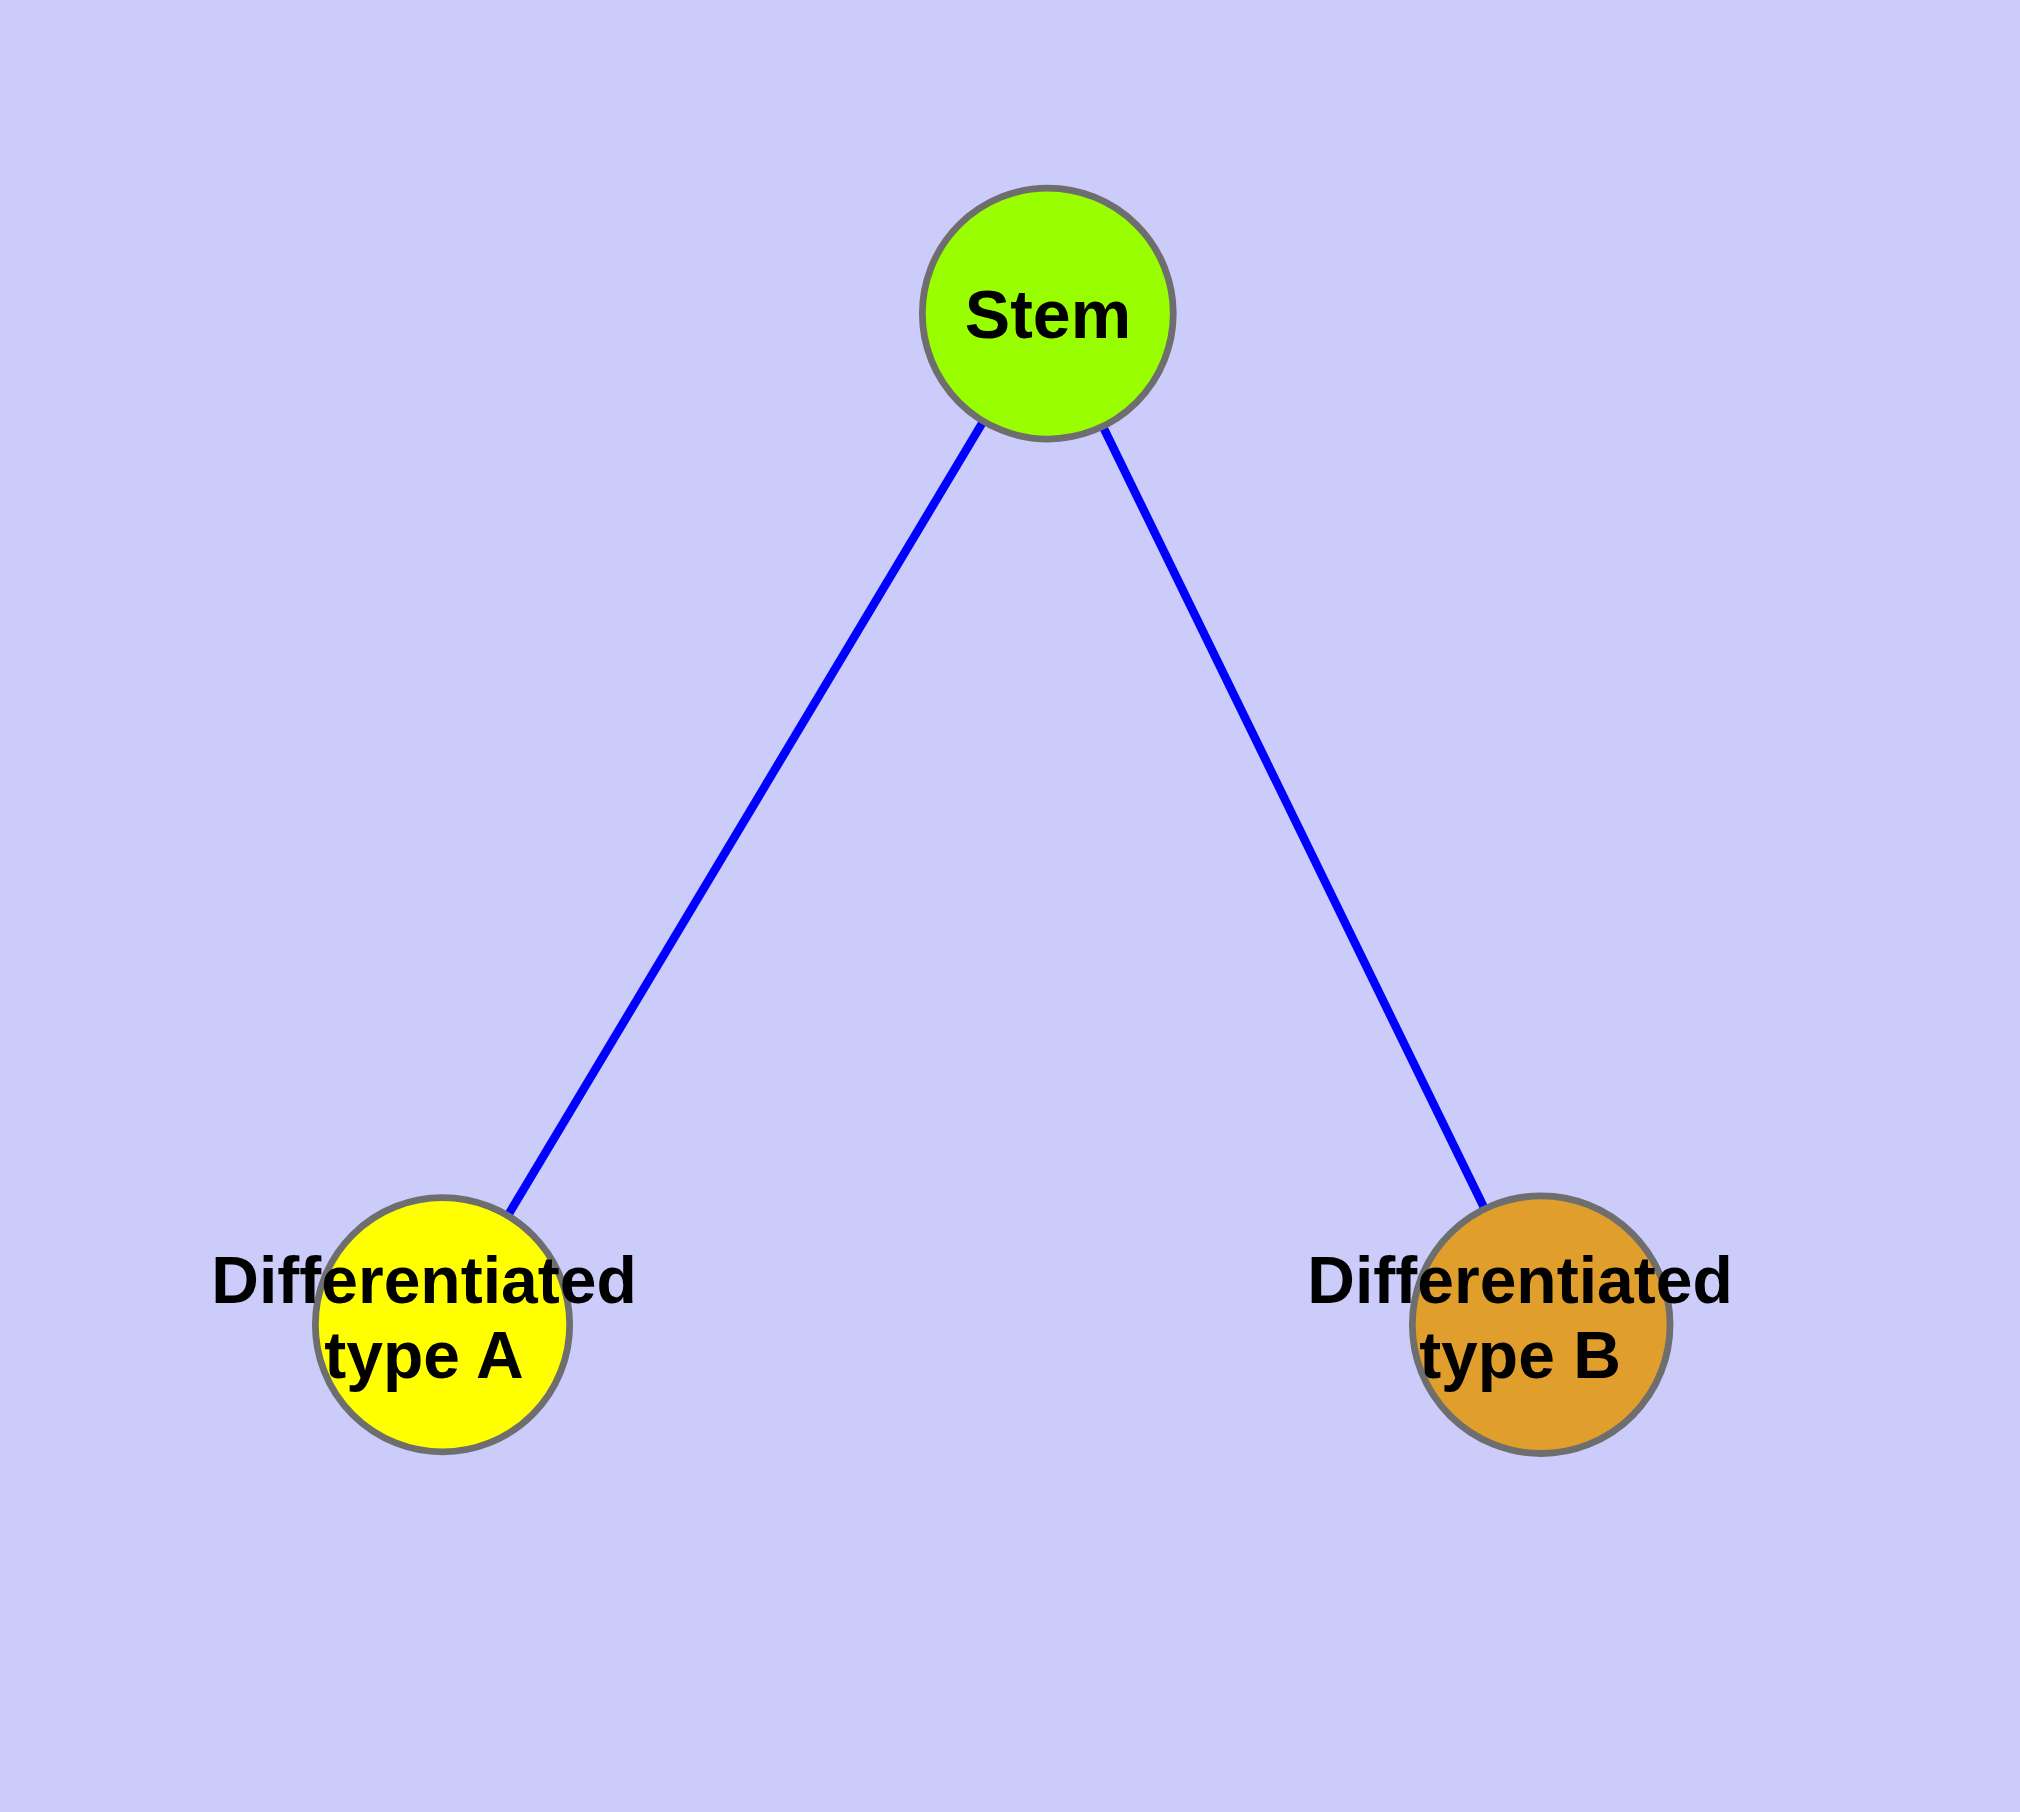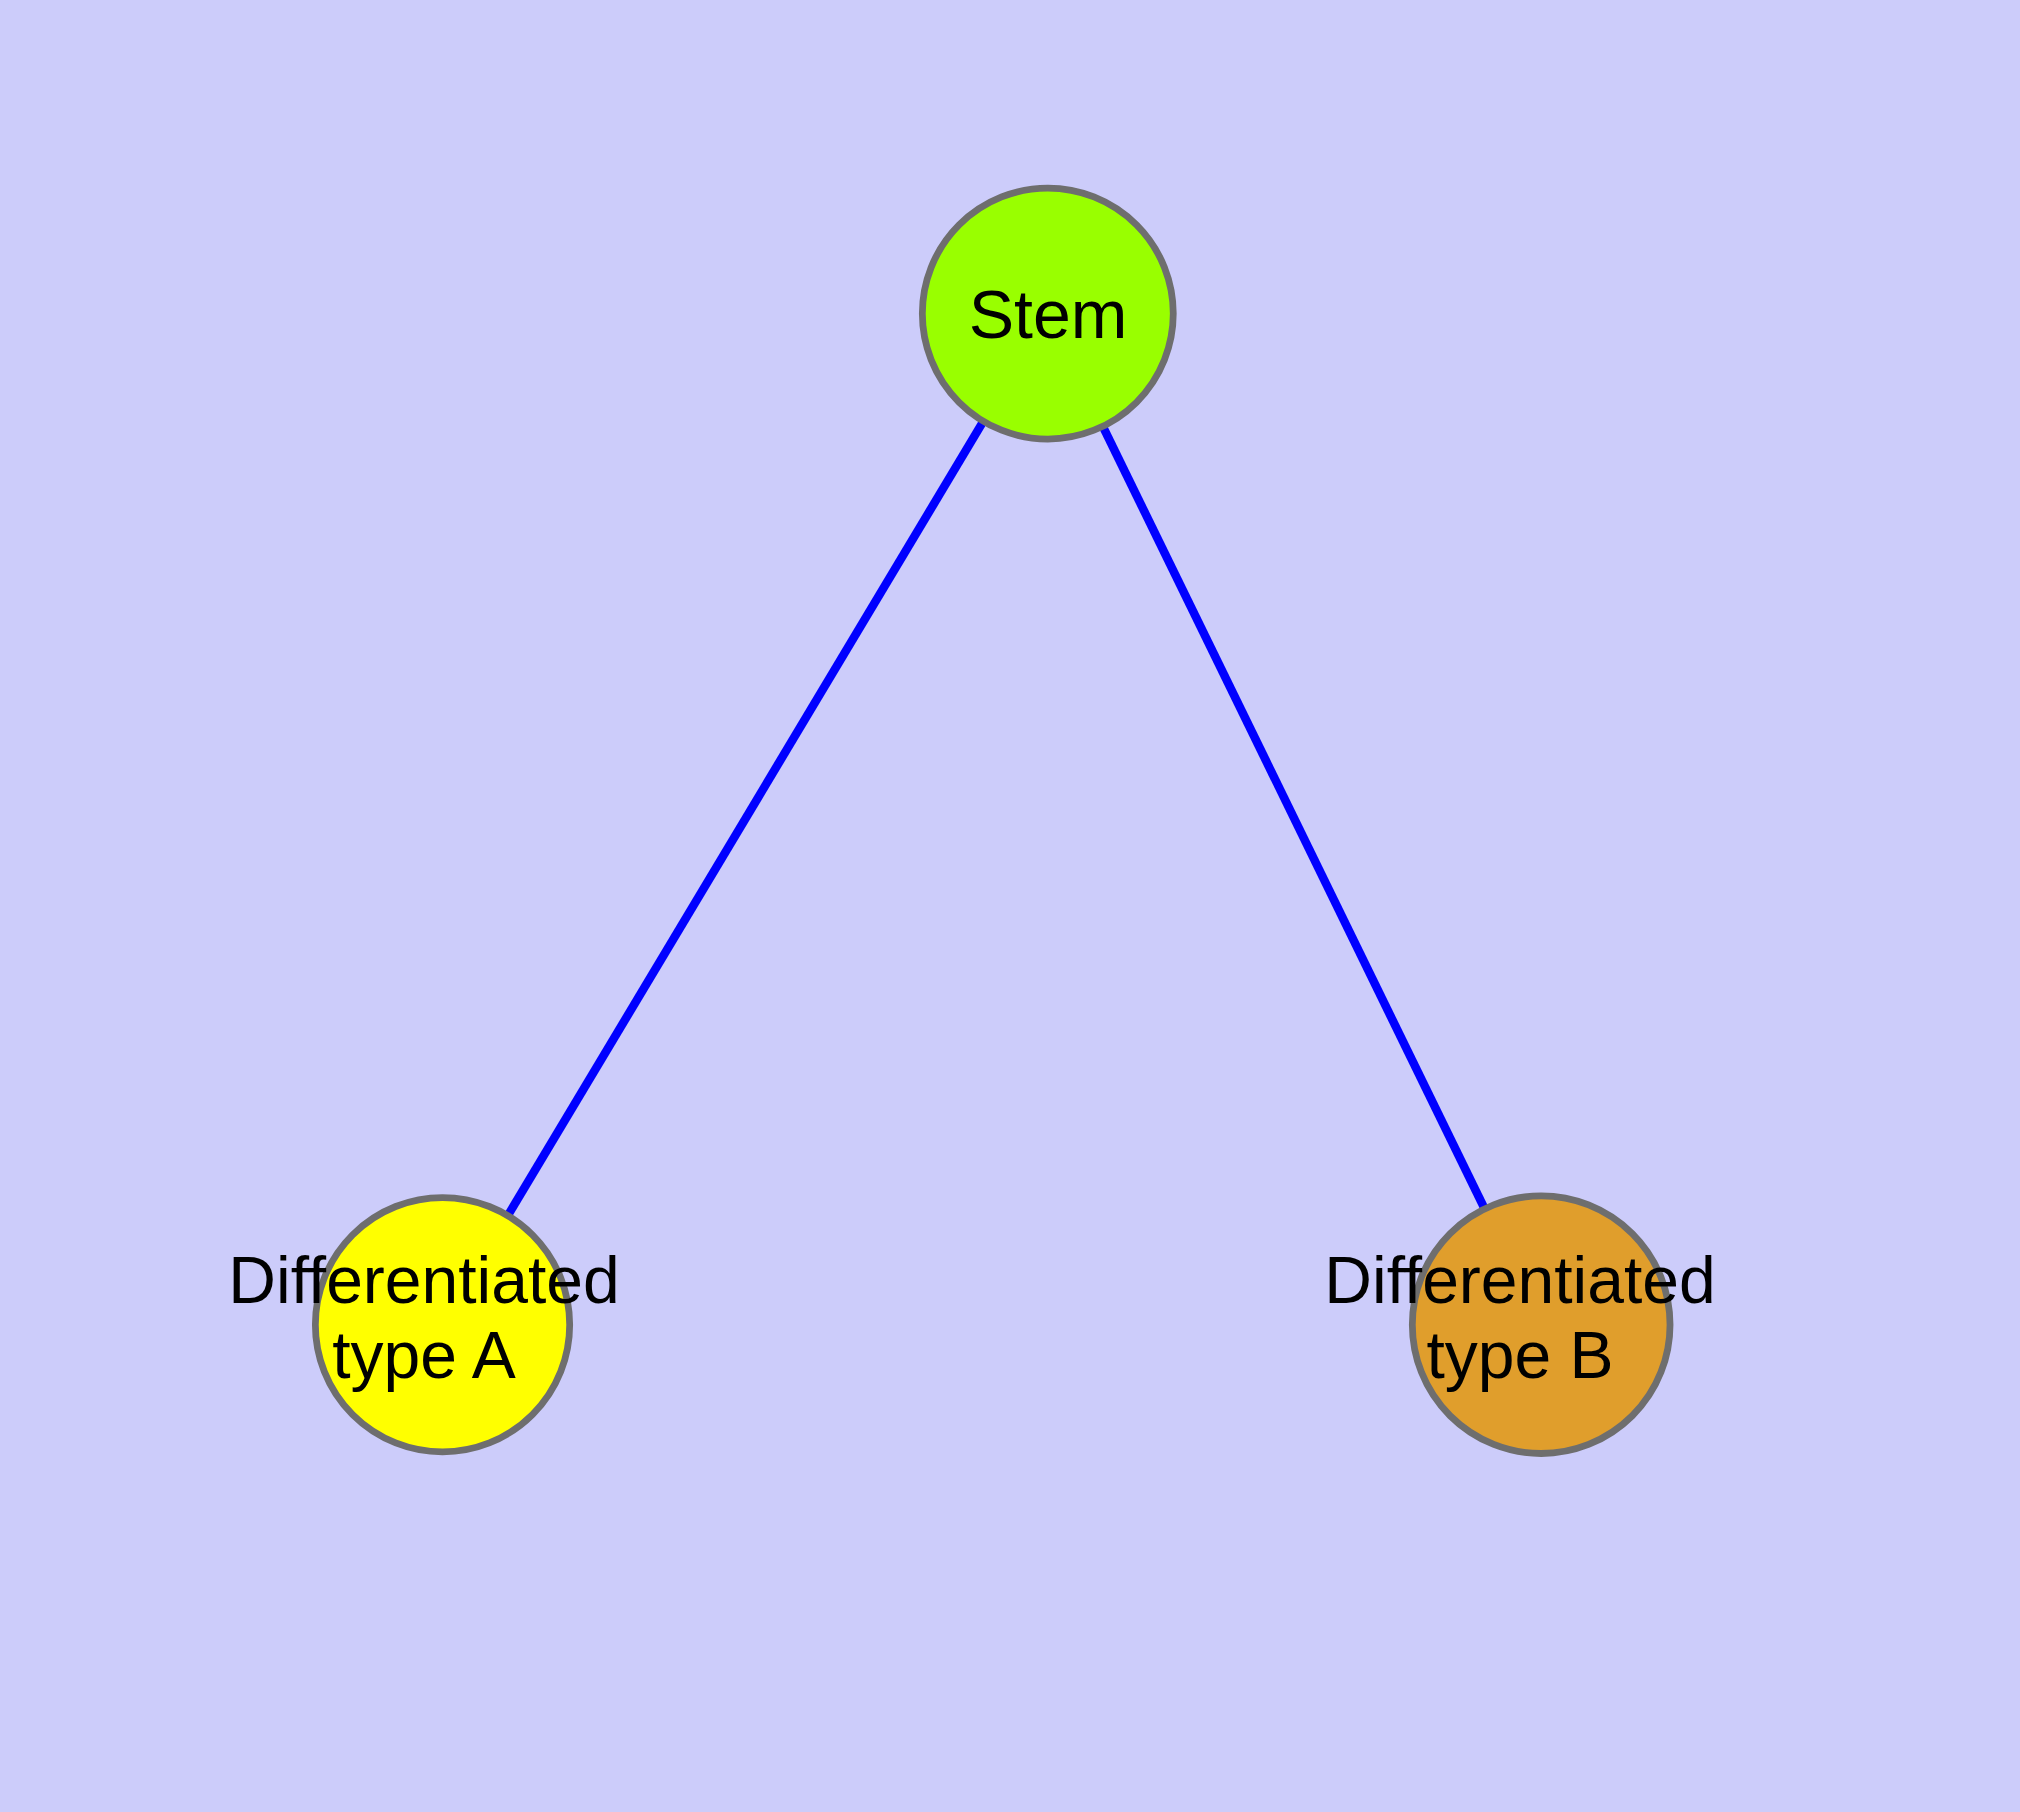--- a/index.html
+++ b/index.html
@@ -20,21 +20,21 @@
     top: 0;
     left: 0;
     width: 2021px;
     height: 1812px;
     display: block;
   }
   .node-label {
     position: absolute;
     color: #000000;
     font-family: "Liberation Sans", sans-serif;
-    font-weight: normal;
+    font-weight: bold;
     font-size: 66px;
     line-height: 1.13;
     text-align: center;
     white-space: pre;
     pointer-events: none;
     transform: translate(-50%, -50%);
   }
   .label-stem {
     font-size: 68px;
   }

